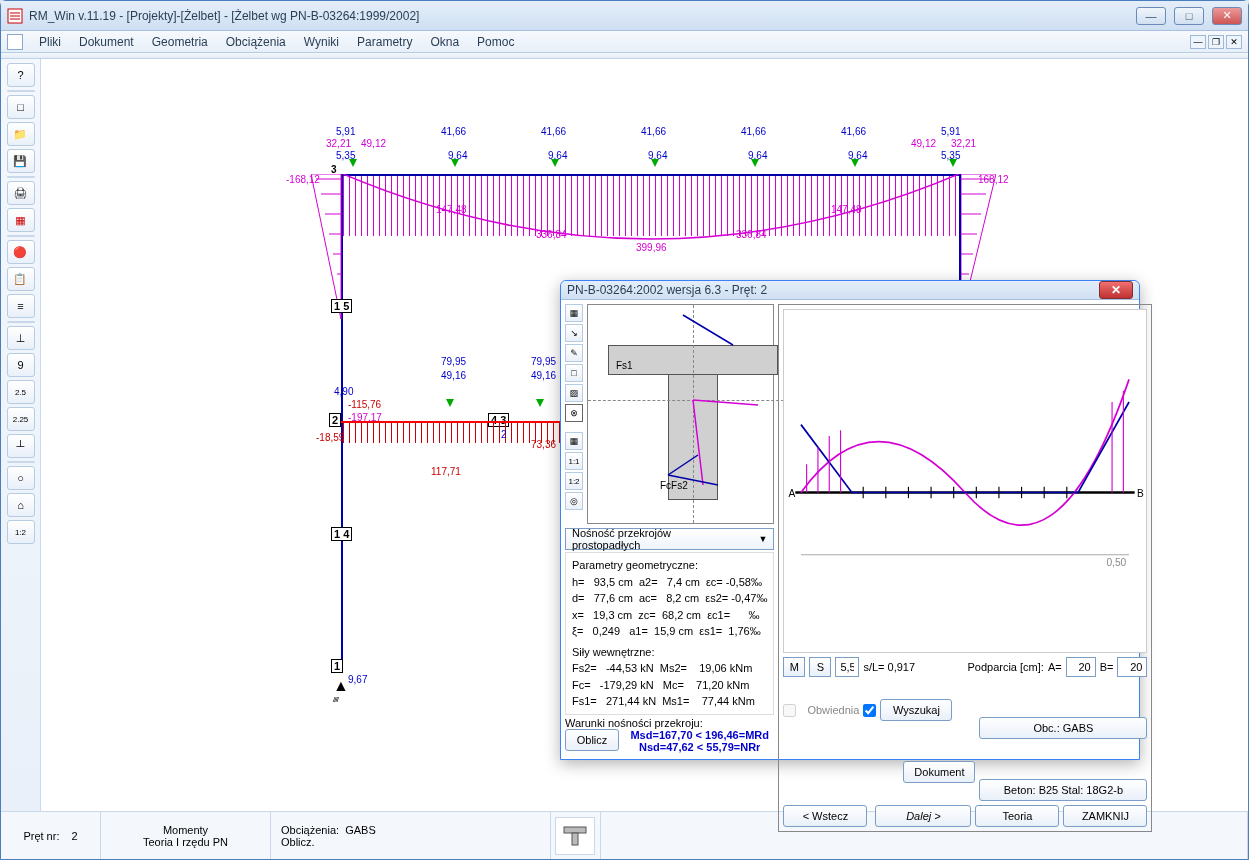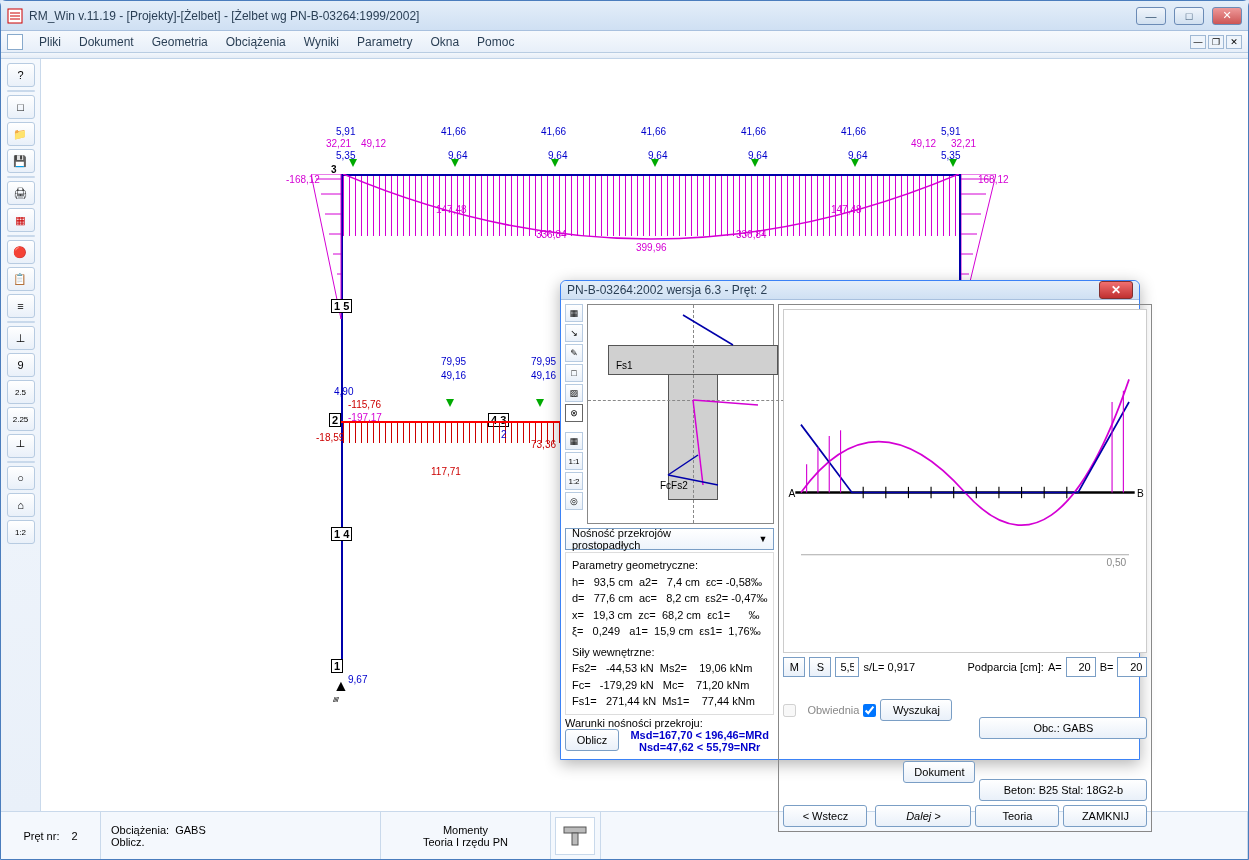--- a/index.html
+++ b/index.html
@@ -245,27 +245,27 @@
       <div class="node" style="left:290px; top:600px;">1</div>
       <div class="diag-label" style="left:290px; top:105px; color:#000; font-weight:bold;">3</div>
     </div>
   </div>
 
   <div class="status-bar">
     <div class="status-cell w1">
       <span>Pręt nr:</span>
       <span>2</span>
     </div>
+    <div class="status-cell w3">
+      <div>Momenty</div>
+      <div>Teoria I rzędu PN</div>
+    </div>
     <div class="status-cell w2">
       <div><span>Obciążenia:</span>&nbsp;&nbsp;<span>GABS</span></div>
       <div>Oblicz.</div>
-    </div>
-    <div class="status-cell w3">
-      <div>Momenty</div>
-      <div>Teoria I rzędu PN</div>
     </div>
     <div class="status-cell" style="width:50px; padding:4px;">
       <div class="status-icon-box">
         <svg width="30" height="26" viewBox="0 0 30 26">
             <rect x="4" y="4" width="22" height="6" fill="#bbb" stroke="#555"></rect>
             <rect x="12" y="10" width="6" height="12" fill="#bbb" stroke="#555"></rect>
           </svg>
       </div>
     </div>
     <div class="status-cell w4"></div>

